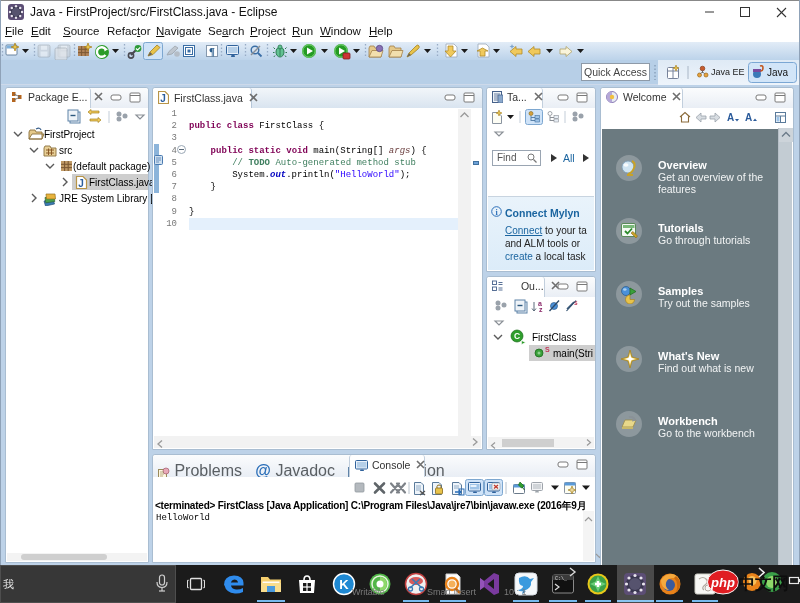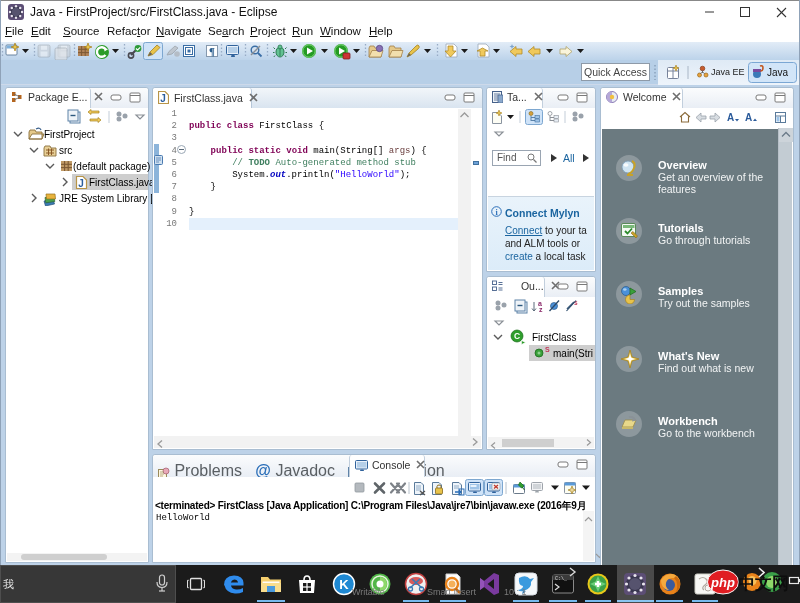--- a/index.html
+++ b/index.html
@@ -31,21 +31,21 @@
 
 .tree { font-size:10px; color:#000; }
 .trow { position:absolute; height:16px; line-height:16px; white-space:nowrap; }
 
 #lednums { position:absolute; left:11px; top:20px; width:13px; bottom:13px; background:#fff; color:#787878; font:9px "Liberation Mono", monospace; text-align:right; line-height:12.2px; }
 #code { position:absolute; left:36px; top:20px; right:24px; bottom:13px; font:9px "Liberation Mono", monospace; line-height:12.2px; white-space:pre; }
 .kw { color:#7f0055; font-weight:bold; }
 .cm { color:#3f7f5f; }
 .str { color:#2a00ff; }
 .fld { color:#0000c0; font-weight:bold; font-style:italic; }
-.prm { color:#6a3e3e; }
+.prm { color:#6a3e3e;font-style:italic; }
 
 #wcontent { position:absolute; left:1px; top:41px; right:1px; bottom:1px; background:#6b7a80; }
 .wcirc { position:absolute; width:26px; height:26px; border-radius:50%; background:#8d989d; }
 .wtitle { position:absolute; left:56px; font-size:11px; font-weight:bold; color:#fff; white-space:nowrap; }
 .wdesc { position:absolute; left:56px; font-size:10.5px; color:#f2f4f4; width:120px; line-height:12px; }
 
 #taskbar { left:0; top:565px; width:800px; height:38px; background:#1b1b1b; }
 #searchbox { position:absolute; left:0; top:0; width:176px; height:38px; background:#373737; border:1px solid #4e4e4e; }
 .tbicon { position:absolute; top:7px; width:24px; height:24px; }
 .underline { position:absolute; top:35px; height:2px; background:#76b9ed; }

